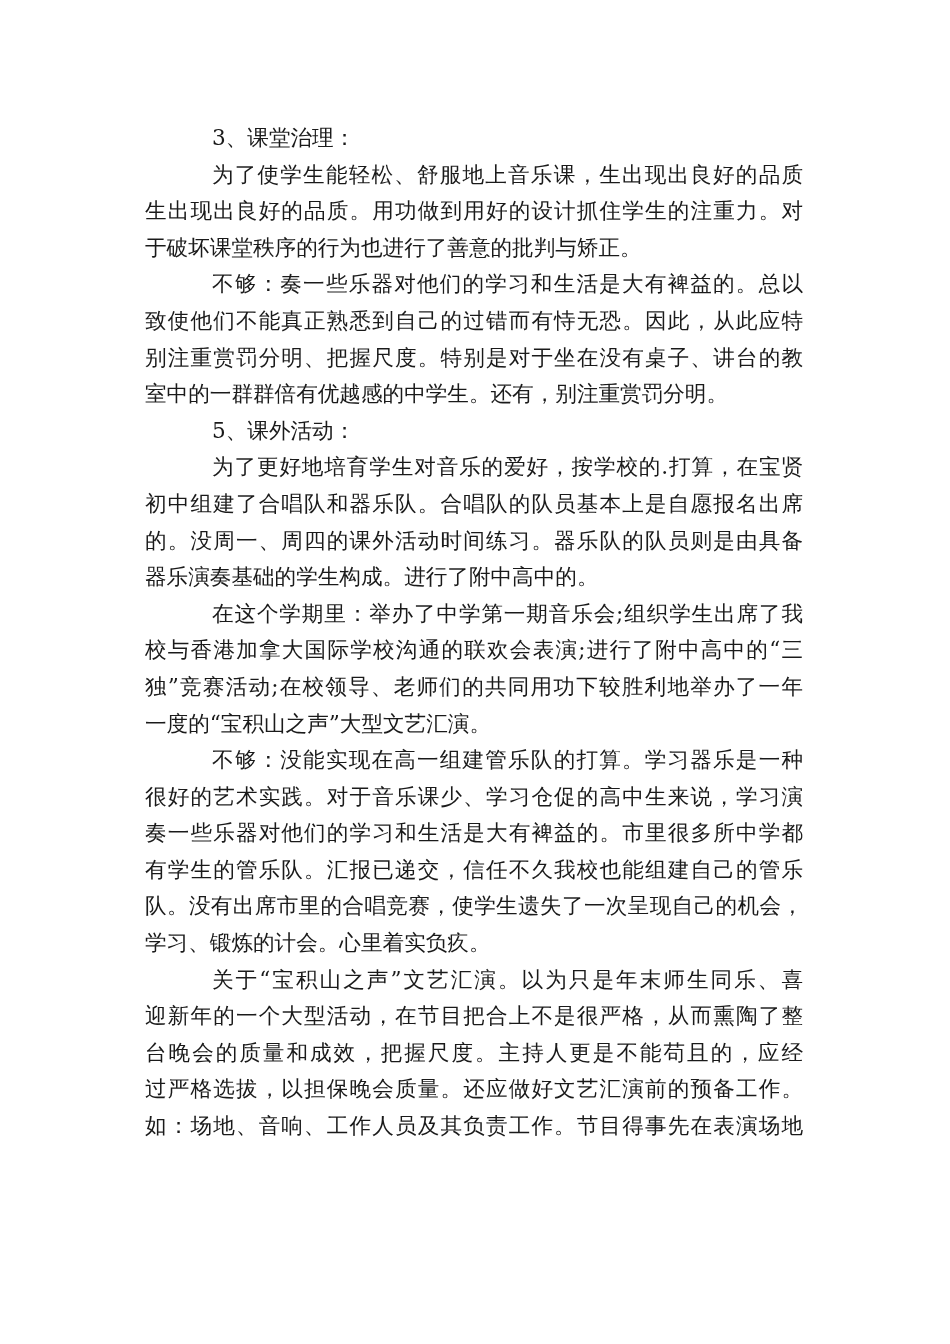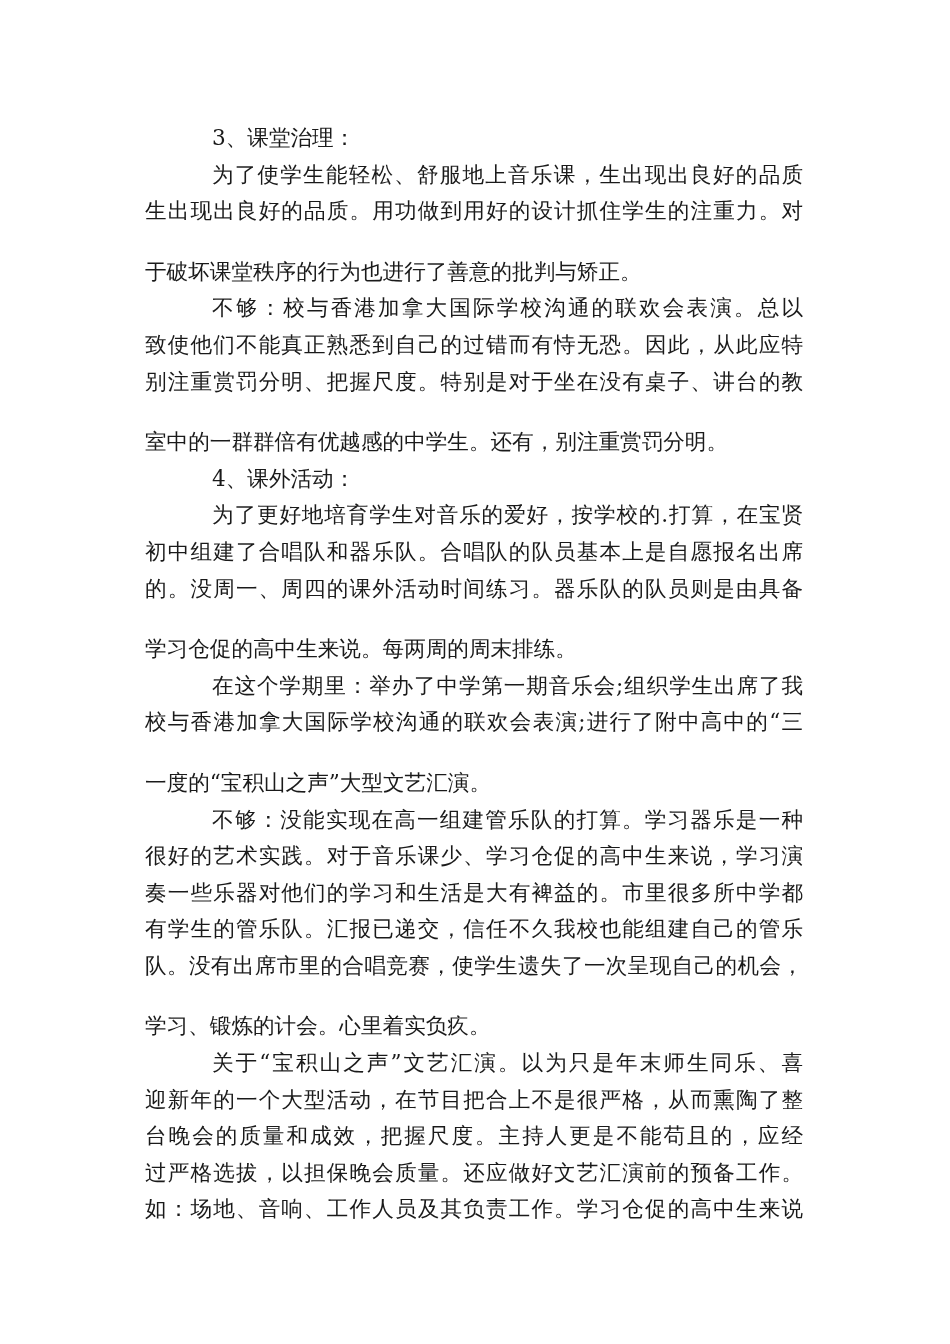--- a/index.html
+++ b/index.html
@@ -34,21 +34,20 @@
   .line {
     display: block;
     white-space: nowrap;
     text-align: justify;
     text-align-last: justify;
     height: 36.6px;
     overflow: visible;
   }
   .line.last {
     text-align-last: left;
-    margin-top: 24px;
   }
   .line.indent {
     padding-left: 67px;
   }
   .line.heading {
     padding-left: 67px;
     text-align-last: left;
   }
 </style>
 </head>
@@ -56,43 +55,44 @@
 
 <div class="page">
   <div class="content">
 
     <span class="line heading">3、课堂治理：</span>
 
     <span class="line indent">为了使学生能轻松、舒服地上音乐课，生出现出良好的品质</span>
     <span class="line">生出现出良好的品质。用功做到用好的设计抓住学生的注重力。对</span>
     <span class="line last">于破坏课堂秩序的行为也进行了善意的批判与矫正。</span>
 
-    <span class="line indent">不够：校与香港加拿大国际学校沟通的联欢会表演。总以</span>
+    <span class="line indent">不够：奏一些乐器对他们的学习和生活是大有裨益的。总以</span>
     <span class="line">致使他们不能真正熟悉到自己的过错而有恃无恐。因此，从此应特</span>
     <span class="line">别注重赏罚分明、把握尺度。特别是对于坐在没有桌子、讲台的教</span>
     <span class="line last">室中的一群群倍有优越感的中学生。还有，别注重赏罚分明。</span>
 
-    <span class="line heading">4、课外活动：</span>
+    <span class="line heading">5、课外活动：</span>
 
     <span class="line indent">为了更好地培育学生对音乐的爱好，按学校的.打算，在宝贤</span>
     <span class="line">初中组建了合唱队和器乐队。合唱队的队员基本上是自愿报名出席</span>
     <span class="line">的。没周一、周四的课外活动时间练习。器乐队的队员则是由具备</span>
-    <span class="line last">学习仓促的高中生来说。每两周的周末排练。</span>
+    <span class="line last">器乐演奏基础的学生构成。进行了附中高中的。</span>
 
     <span class="line indent">在这个学期里：举办了中学第一期音乐会;组织学生出席了我</span>
     <span class="line">校与香港加拿大国际学校沟通的联欢会表演;进行了附中高中的“三</span>
+    <span class="line">独”竞赛活动;在校领导、老师们的共同用功下较胜利地举办了一年</span>
     <span class="line last">一度的“宝积山之声”大型文艺汇演。</span>
 
     <span class="line indent">不够：没能实现在高一组建管乐队的打算。学习器乐是一种</span>
     <span class="line">很好的艺术实践。对于音乐课少、学习仓促的高中生来说，学习演</span>
     <span class="line">奏一些乐器对他们的学习和生活是大有裨益的。市里很多所中学都</span>
     <span class="line">有学生的管乐队。汇报已递交，信任不久我校也能组建自己的管乐</span>
     <span class="line">队。没有出席市里的合唱竞赛，使学生遗失了一次呈现自己的机会，</span>
     <span class="line last">学习、锻炼的计会。心里着实负疚。</span>
 
     <span class="line indent">关于“宝积山之声”文艺汇演。以为只是年末师生同乐、喜</span>
     <span class="line">迎新年的一个大型活动，在节目把合上不是很严格，从而熏陶了整</span>
     <span class="line">台晚会的质量和成效，把握尺度。主持人更是不能苟且的，应经</span>
     <span class="line">过严格选拔，以担保晚会质量。还应做好文艺汇演前的预备工作。</span>
-    <span class="line">如：场地、音响、工作人员及其负责工作。学习仓促的高中生来说</span>
+    <span class="line">如：场地、音响、工作人员及其负责工作。节目得事先在表演场地</span>
 
   </div>
 </div>
 
 </body></html>

